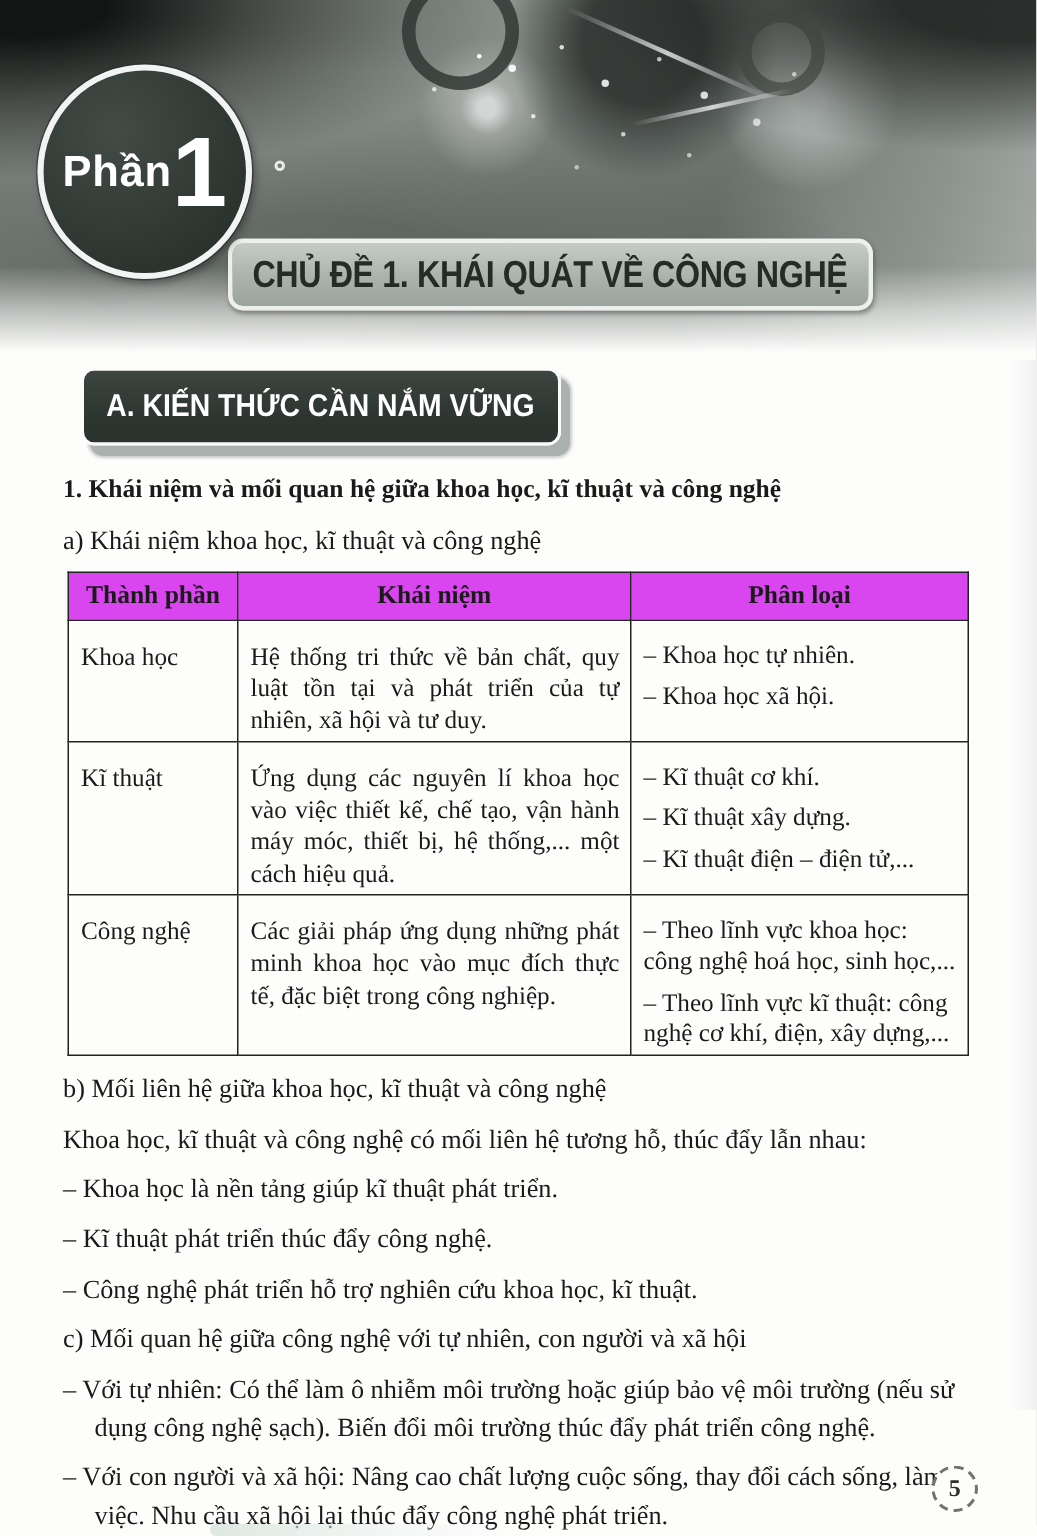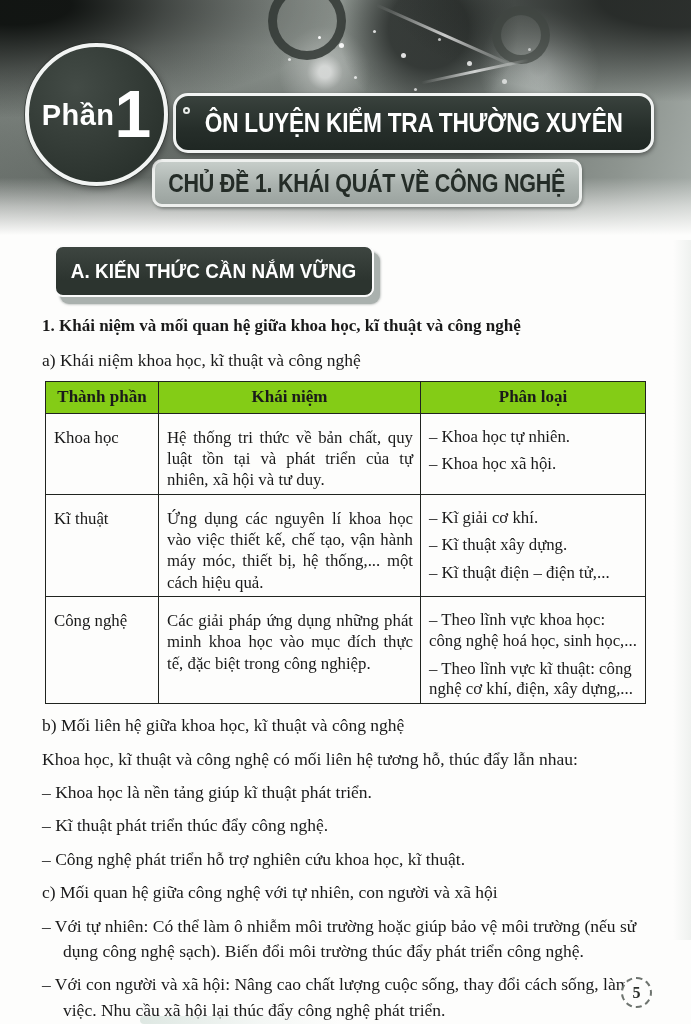--- a/index.html
+++ b/index.html
@@ -113,21 +113,21 @@
     border-collapse:collapse; table-layout:fixed; width:600px; margin:3px 0 9px 3px;
     font-size:16.8px;
   }
   table.concepts col.c1 { width:113px; }
   table.concepts col.c2 { width:262px; }
   table.concepts col.c3 { width:225px; }
   table.concepts th, table.concepts td {
     border:1.6px solid #20241f; vertical-align:top; padding:13px 7px 3px 8px;
   }
   table.concepts th {
-    background:#84cc16; font-weight:bold; text-align:center; padding:3px 2px; font-size:17px;
+    background:#d946ef; font-weight:bold; text-align:center; padding:3px 2px; font-size:17px;
   }
   td.concept { text-align:justify; line-height:1.27; }
   td.comp { line-height:1.3; }
   .cls-item { line-height:1.24; margin-bottom:7px; }
   .cls-item:last-child { margin-bottom:0; }
   tr.r1 td { height:64px; }
   tr.r2 td { height:87px; }
   tr.r3 td { height:97px; }
 
   
@@ -155,23 +155,20 @@
 
   <div class="banner">
     <div class="gear g1"></div>
     <div class="gear g2"></div>
     <div class="sparks"></div>
     <div class="streak s1"></div>
     <div class="streak s2"></div>
   </div>
   <div class="banner-fade"></div>
 
-  <div class="main-title-box">
-    <span class="txt">ÔN LUYỆN KIỂM TRA THƯỜNG XUYÊN</span>
-  </div>
   <div class="title-dot"></div>
 
   <div class="chapter-box">
     <span class="txt">CHỦ ĐỀ 1. KHÁI QUÁT VỀ CÔNG NGHỆ</span>
   </div>
 
   <div class="part-circle">
     <span class="part-label">Phần</span>
     <span class="part-number">1</span>
   </div>
@@ -204,21 +201,21 @@
           <td class="concept">Hệ thống tri thức về bản chất, quy luật tồn tại và phát triển của tự nhiên, xã hội và tư duy.</td>
           <td>
             <div class="cls-item">– Khoa học tự nhiên.</div>
             <div class="cls-item">– Khoa học xã hội.</div>
           </td>
         </tr>
         <tr class="r2">
           <td class="comp">Kĩ thuật</td>
           <td class="concept">Ứng dụng các nguyên lí khoa học vào việc thiết kế, chế tạo, vận hành máy móc, thiết bị, hệ thống,... một cách hiệu quả.</td>
           <td>
-            <div class="cls-item">– Kĩ giải cơ khí.</div>
+            <div class="cls-item">– Kĩ thuật cơ khí.</div>
             <div class="cls-item">– Kĩ thuật xây dựng.</div>
             <div class="cls-item">– Kĩ thuật điện – điện tử,...</div>
           </td>
         </tr>
         <tr class="r3">
           <td class="comp">Công nghệ</td>
           <td class="concept">Các giải pháp ứng dụng những phát minh khoa học vào mục đích thực tế, đặc biệt trong công nghiệp.</td>
           <td>
             <div class="cls-item">– Theo lĩnh vực khoa học: công nghệ hoá học, sinh học,...</div>
             <div class="cls-item">– Theo lĩnh vực kĩ thuật: công nghệ cơ khí, điện, xây dựng,...</div>

